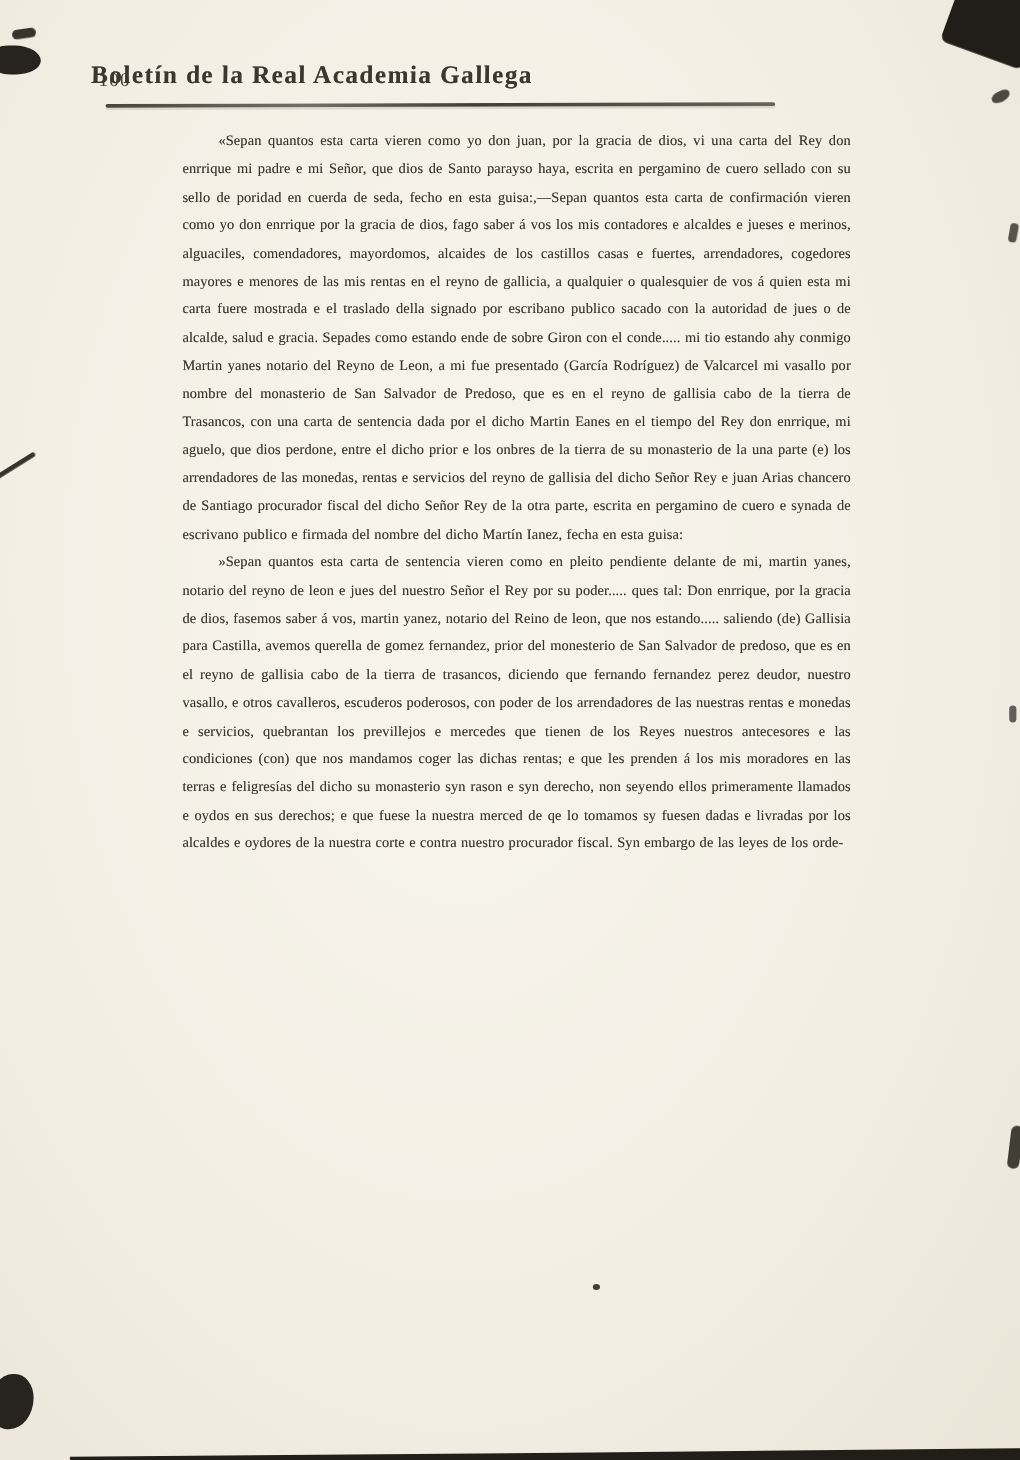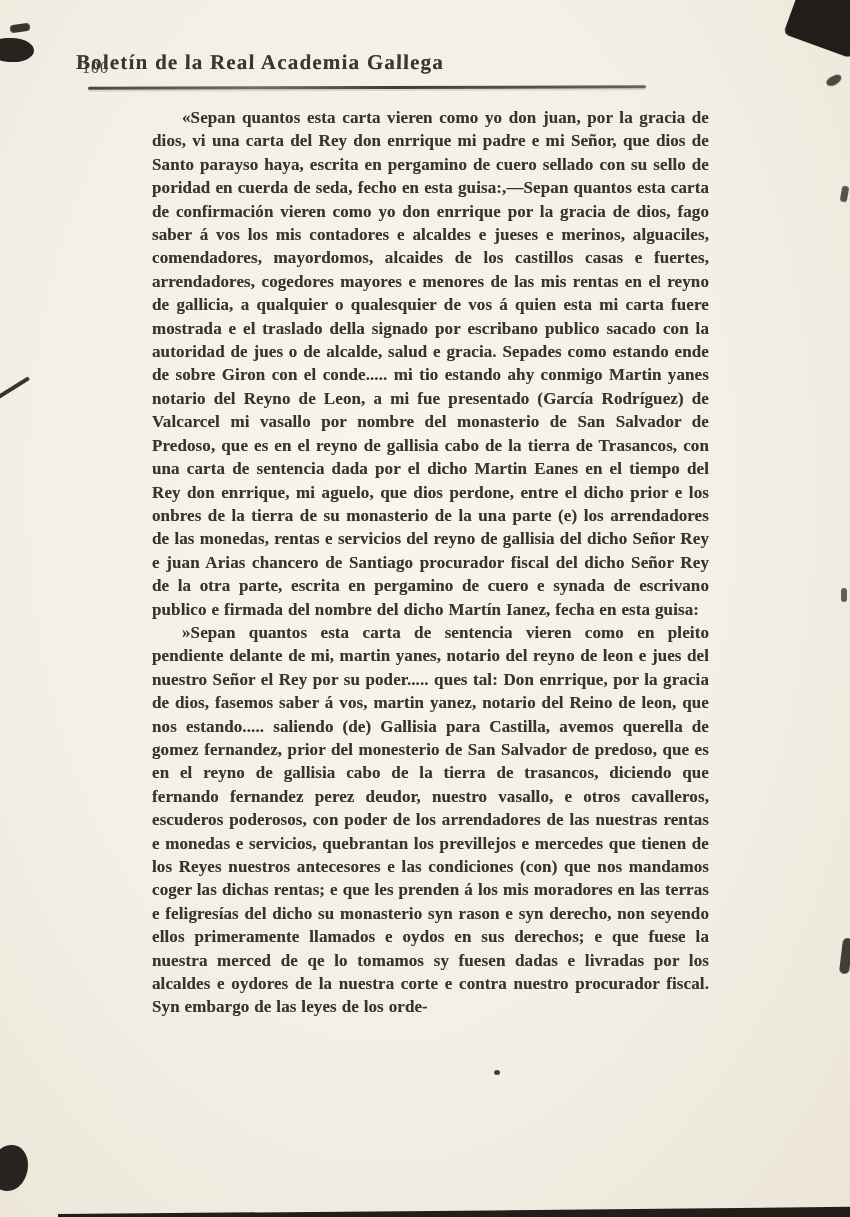--- a/index.html
+++ b/index.html
@@ -30,27 +30,26 @@
   .header-rule{
     position:absolute;left:88px;top:86px;width:558px;height:3px;
     background:linear-gradient(90deg, rgba(45,40,32,.85) 0%, rgba(45,40,32,.65) 30%, rgba(45,40,32,.9) 55%, rgba(45,40,32,.7) 100%);
     border-radius:2px;
     transform:rotate(-.15deg);
     box-shadow:0 2px 0 rgba(45,40,32,.12);
   }
   
   .body{
     position:absolute;left:152px;top:106px;width:557px;
-    font-size:17px;line-height:23.4px;
+    font-size:12px;line-height:23.4px;
     text-align:justify;
     letter-spacing:.1px;
     word-spacing:.5px;
     color:#3a342c;
     text-shadow:0 0 .4px rgba(58,52,44,.45);
-    font-weight:bold;
   }
   .body p{margin:0;text-indent:30px;}
   
   .artifact{position:absolute;background:#17130e;filter:blur(.6px);}
   .a-tl-dash{left:10px;top:24px;width:20px;height:8px;border-radius:4px;transform:rotate(-8deg);opacity:.85;}
   .a-tl-blob{left:-8px;top:38px;width:42px;height:24px;border-radius:40% 60% 55% 45%;opacity:.92;}
   .a-tr-wedge{right:-14px;top:-16px;width:72px;height:64px;transform:rotate(20deg);border-radius:6px;opacity:.95;}
   .a-tr-squig{right:8px;top:76px;width:16px;height:9px;border-radius:50% 40% 60% 50%;transform:rotate(-25deg);opacity:.75;}
   .a-left-slash{left:-6px;top:386px;width:38px;height:4px;border-radius:2px;transform:rotate(-32deg);opacity:.85;}
   .a-r1{right:2px;top:186px;width:7px;height:16px;border-radius:3px;transform:rotate(10deg);opacity:.7;}

